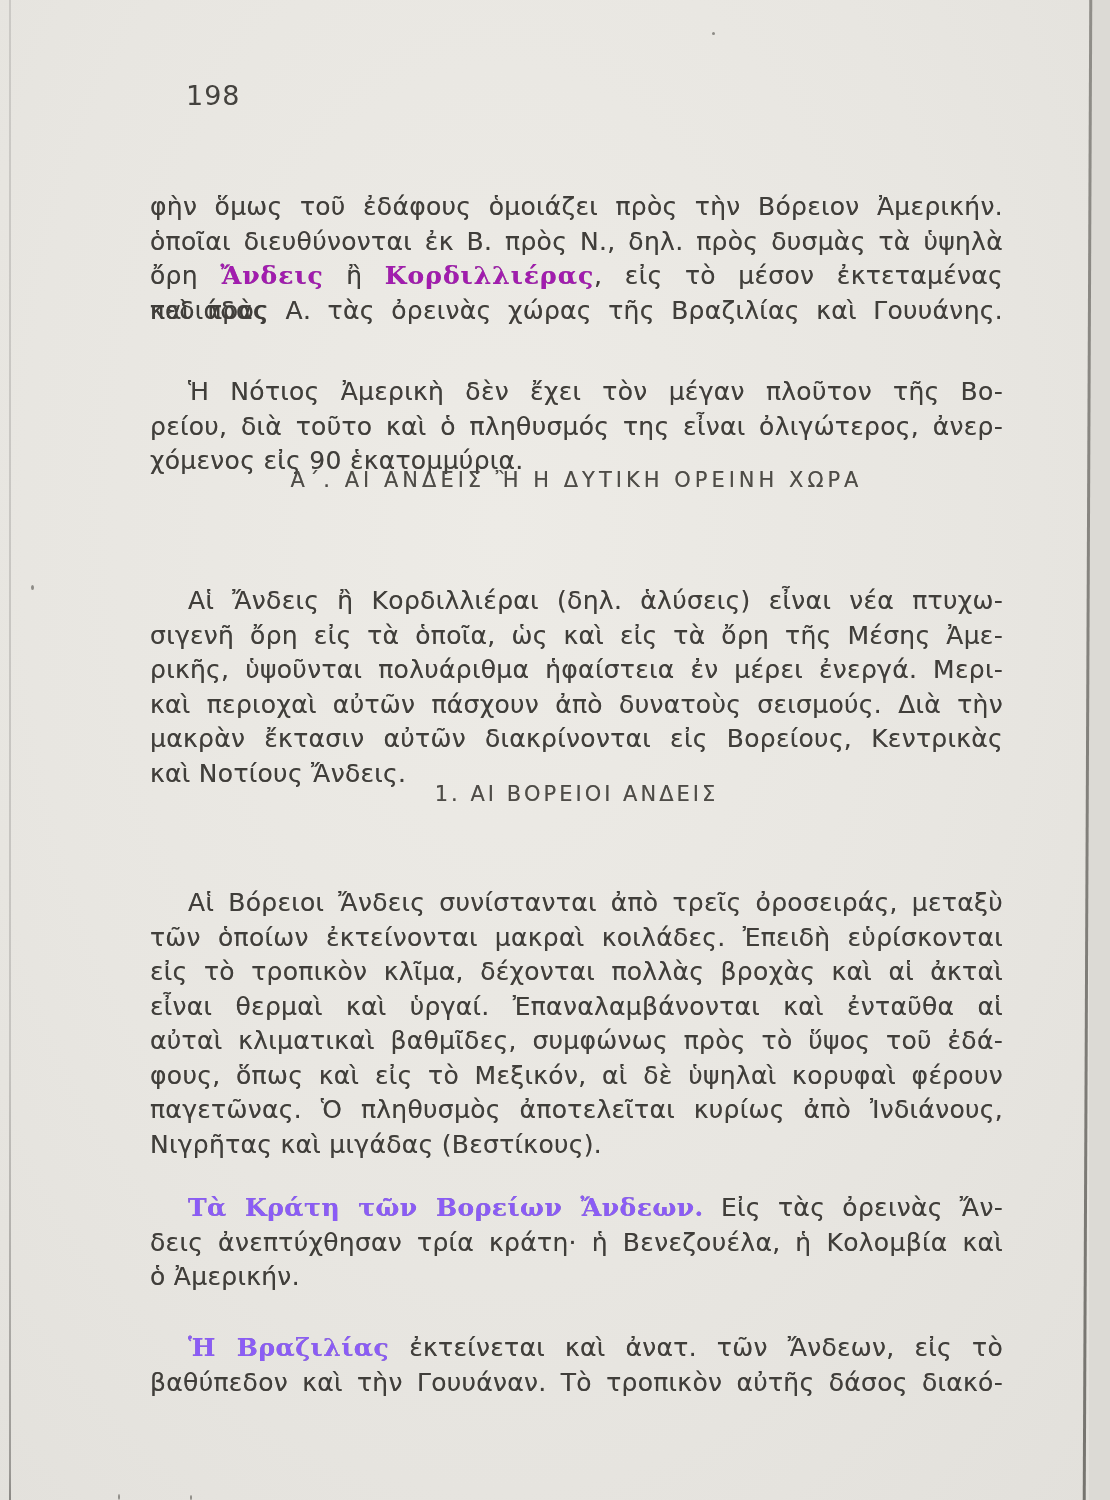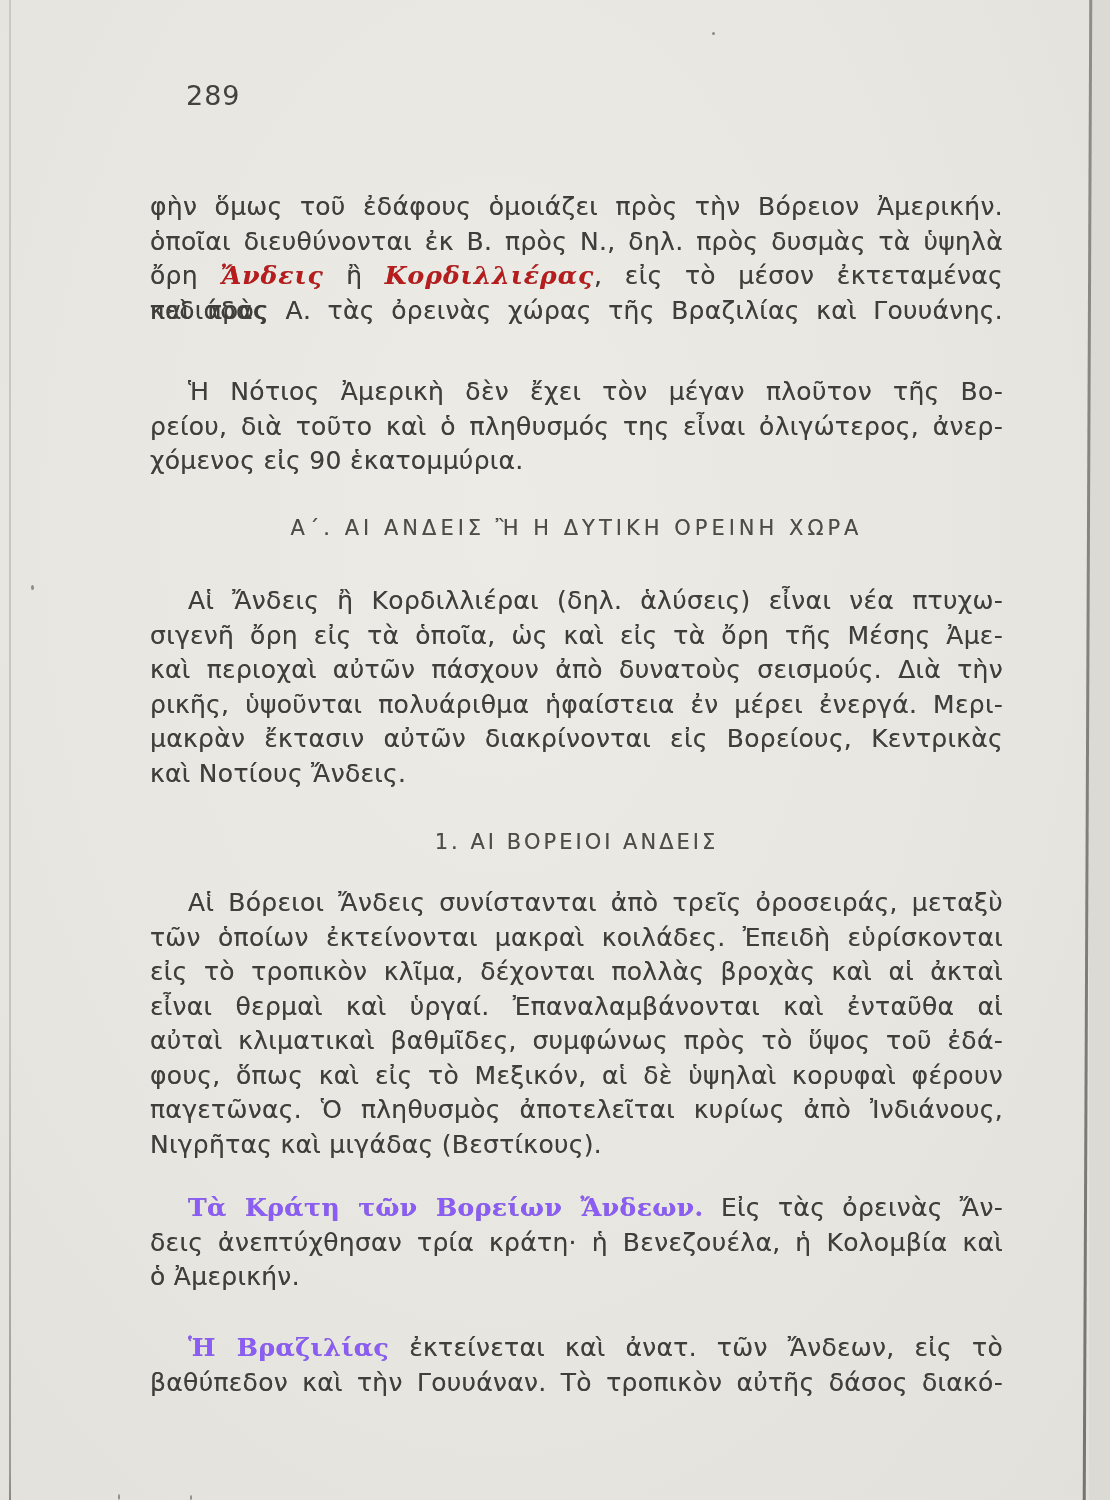--- a/index.html
+++ b/index.html
@@ -37,70 +37,69 @@
   }
   .line {
     line-height: 34.5px; height: 34.5px;
     text-align: justify; text-align-last: justify;
     overflow: visible; white-space: normal;
   }
   .line.last { text-align-last: left; }
   .para.indent .line:first-child { padding-left: 38px; }
   .ornate {
     font-family: "DejaVu Serif", serif;
-    font-weight: bold; font-style: italic;
-    color: #b91c1c; letter-spacing: 1px;
+    font-weight: bold; 
+    color: #a21caf; letter-spacing: 1px;
   }
   .lead {
     font-family: "DejaVu Serif", serif;
     font-weight: bold;
     color: #8b5cf6; letter-spacing: 0.5px;
   }
   .heading {
     position: absolute; left: 150px; width: 853px;
     text-align: right; text-align-last: center;
     font-size: 21px; letter-spacing: 4px;
     color: #4e4c47;
     text-shadow: 0 0 0.5px rgba(78,76,71,0.5);
-    margin-top: 48px;
   }
 </style>
 </head>
 <body>
 
 <div class="scan-edge-left"></div>
 <div class="scan-strip-right"></div>
 <div class="scan-edge-right"></div>
 <div class="speck" style="left:31px; top:585px; width:3px; height:5px;"></div>
 <div class="speck" style="left:712px; top:32px; width:3px; height:3px;"></div>
 <div class="speck" style="left:118px; top:1494px; width:2px; height:6px;"></div>
 <div class="speck" style="left:190px; top:1495px; width:2px; height:5px;"></div>
 
-<div class="page-number">289</div>
+<div class="page-number">198</div>
 
 <div class="para" style="top:142px;">
   <div class="line">φὴν ὅμως τοῦ ἐδάφους ὁμοιάζει πρὸς τὴν Βόρειον Ἀμερικήν.</div>
   <div class="line">ὁποῖαι διευθύνονται ἐκ Β. πρὸς Ν., δηλ. πρὸς δυσμὰς τὰ ὑψηλὰ</div>
   <div class="line"><span>ὄρη </span><span class="ornate">Ἄνδεις</span><span> ἢ </span><span class="ornate">Κορδιλλιέρας</span><span>, εἰς τὸ μέσον ἐκτεταμένας πεδιάδας</span></div>
   <div class="line">καὶ πρὸς Α. τὰς ὀρεινὰς χώρας τῆς Βραζιλίας καὶ Γουυάνης.</div>
 </div>
 
 <div class="para indent" style="top:327px;">
   <div class="line">Ἡ Νότιος Ἀμερικὴ δὲν ἔχει τὸν μέγαν πλοῦτον τῆς Βο-</div>
   <div class="line">ρείου, διὰ τοῦτο καὶ ὁ πληθυσμός της εἶναι ὀλιγώτερος, ἀνερ-</div>
   <div class="line last">χόμενος εἰς 90 ἑκατομμύρια.</div>
 </div>
 
 <div class="heading" style="top:468px;">Α΄. ΑΙ ΑΝΔΕΙΣ Ἢ Η ΔΥΤΙΚΗ ΟΡΕΙΝΗ ΧΩΡΑ</div>
 
 <div class="para indent" style="top:536px;">
   <div class="line">Αἱ Ἄνδεις ἢ Κορδιλλιέραι (δηλ. ἁλύσεις) εἶναι νέα πτυχω-</div>
   <div class="line">σιγενῆ ὄρη εἰς τὰ ὁποῖα, ὡς καὶ εἰς τὰ ὄρη τῆς Μέσης Ἀμε-</div>
+  <div class="line">ρικῆς, ὑψοῦνται πολυάριθμα ἡφαίστεια ἐν μέρει ἐνεργά. Μερι-</div>
   <div class="line">καὶ περιοχαὶ αὐτῶν πάσχουν ἀπὸ δυνατοὺς σεισμούς. Διὰ τὴν</div>
-  <div class="line">ρικῆς, ὑψοῦνται πολυάριθμα ἡφαίστεια ἐν μέρει ἐνεργά. Μερι-</div>
   <div class="line">μακρὰν ἔκτασιν αὐτῶν διακρίνονται εἰς Βορείους, Κεντρικὰς</div>
   <div class="line last">καὶ Νοτίους Ἄνδεις.</div>
 </div>
 
 <div class="heading" style="top:782px; letter-spacing:3px;">1. ΑΙ ΒΟΡΕΙΟΙ ΑΝΔΕΙΣ</div>
 
 <div class="para indent" style="top:838px;">
   <div class="line">Αἱ Βόρειοι Ἄνδεις συνίστανται ἀπὸ τρεῖς ὀροσειράς, μεταξὺ</div>
   <div class="line">τῶν ὁποίων ἐκτείνονται μακραὶ κοιλάδες. Ἐπειδὴ εὑρίσκονται</div>
   <div class="line">εἰς τὸ τροπικὸν κλῖμα, δέχονται πολλὰς βροχὰς καὶ αἱ ἀκταὶ</div>

